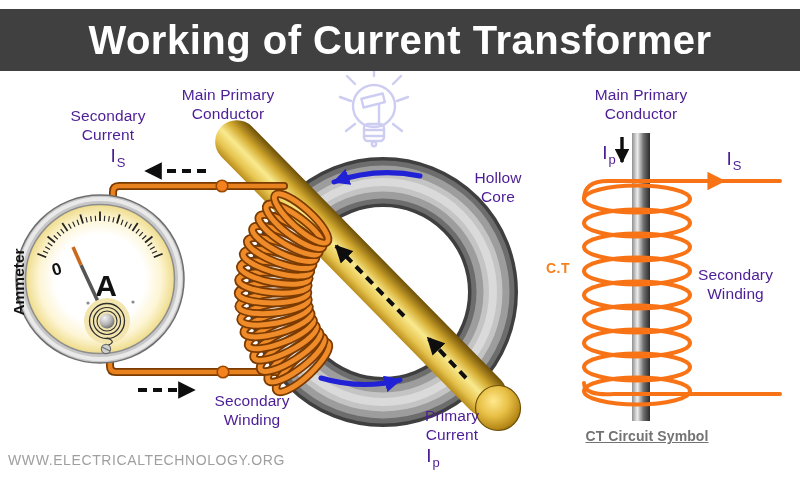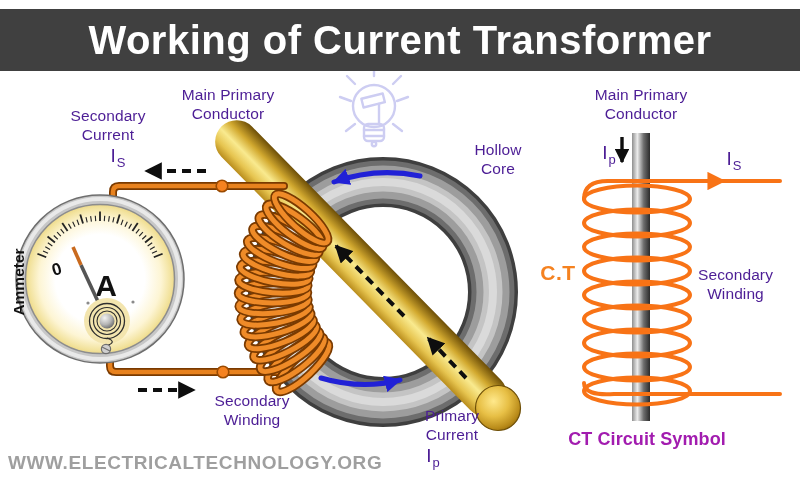--- a/index.html
+++ b/index.html
@@ -17,25 +17,25 @@
     position:absolute;z-index:4;font-size:15.5px;color:#4c1d95;text-align:center;
     line-height:1.24;font-weight:500;letter-spacing:.1px;
   }
   .sym{font-size:19px;font-weight:500;}
   .subs{font-size:13px;position:relative;top:5px;margin-left:1px;}
   .ammeter-label{
     position:absolute;left:-41px;top:273px;width:120px;height:18px;z-index:4;
     text-align:center;font-size:15.5px;font-weight:600;color:#111;
     transform:rotate(-90deg);
   }
-  .ct-label{color:var(--accent-orange,#f58220);font-weight:700;font-size:21px;letter-spacing:.5px;}
-  .caption{font-size:18px;font-weight:700;color:#a21caf;}
+  .ct-label{color:var(--accent-orange,#f58220);font-weight:700;font-size:14px;letter-spacing:.5px;}
+  .caption{font-size:14px;font-weight:700;color:#737373;text-decoration:underline;}
   .watermark{
-    position:absolute;left:8px;top:452px;z-index:4;font-size:19px;
-    color:var(--watermark-gray,#9f9f9f);letter-spacing:.6px;font-weight:700;
+    position:absolute;left:8px;top:452px;z-index:4;font-size:14px;
+    color:var(--watermark-gray,#9f9f9f);letter-spacing:.6px;font-weight:400;
   }
   
   .coil-outline{fill:none;stroke:#7a3a00;stroke-width:8.5;}
   .coil-core{fill:none;stroke:#ef8b28;stroke-width:5;}
   .rcoil{fill:none;stroke:var(--coil-orange,#f87316);stroke-width:4;}
   .rline{fill:none;stroke:var(--coil-orange,#f87316);stroke-width:4;stroke-linecap:round;}
   .wire-out{fill:none;stroke:#7a3a00;stroke-width:8;stroke-linejoin:round;stroke-linecap:round;}
   .wire-in{fill:none;stroke:#e8821e;stroke-width:4.6;stroke-linejoin:round;stroke-linecap:round;}
   .dash{stroke:#0e0e0e;stroke-width:4;stroke-dasharray:9 6;fill:none;}
   .blue{stroke:var(--blue-arrow,#2121d6);stroke-width:5;fill:none;stroke-linecap:round;}
@@ -257,21 +257,21 @@
     <path class="rline" d="M 608,181 L 724,181 L 780,181" marker-mid="url(#mOrange)"></path>
     <path class="rline" d="M 584,383 Q 584,396 614,394 L 780,394"></path>
   </g>
 </svg>
 
 <div class="label" style="left:48px;top:106px;width:120px;">Secondary Current</div>
 <div class="label" style="left:96px;top:144px;width:44px;">
   <span class="sym">I</span><span class="subs">S</span>
 </div>
 <div class="label" style="left:168px;top:85px;width:120px;">Main Primary Conductor</div>
-<div class="label" style="left:458px;top:140px;width:80px;">Hollow Core</div>
+<div class="label" style="left:458px;top:168px;width:80px;">Hollow Core</div>
 <div class="label" style="left:192px;top:391px;width:120px;">Secondary Winding</div>
 <div class="label" style="left:402px;top:406px;width:100px;">Primary Current</div>
 <div class="label" style="left:413px;top:444px;width:40px;">
   <span class="sym">I</span><span class="subs">p</span>
 </div>
 <div class="ammeter-label">Ammeter</div>
 
 <div class="label" style="left:581px;top:85px;width:120px;">Main Primary Conductor</div>
 <div class="label" style="left:592px;top:141px;width:34px;">
   <span class="sym">I</span><span class="subs">p</span>

